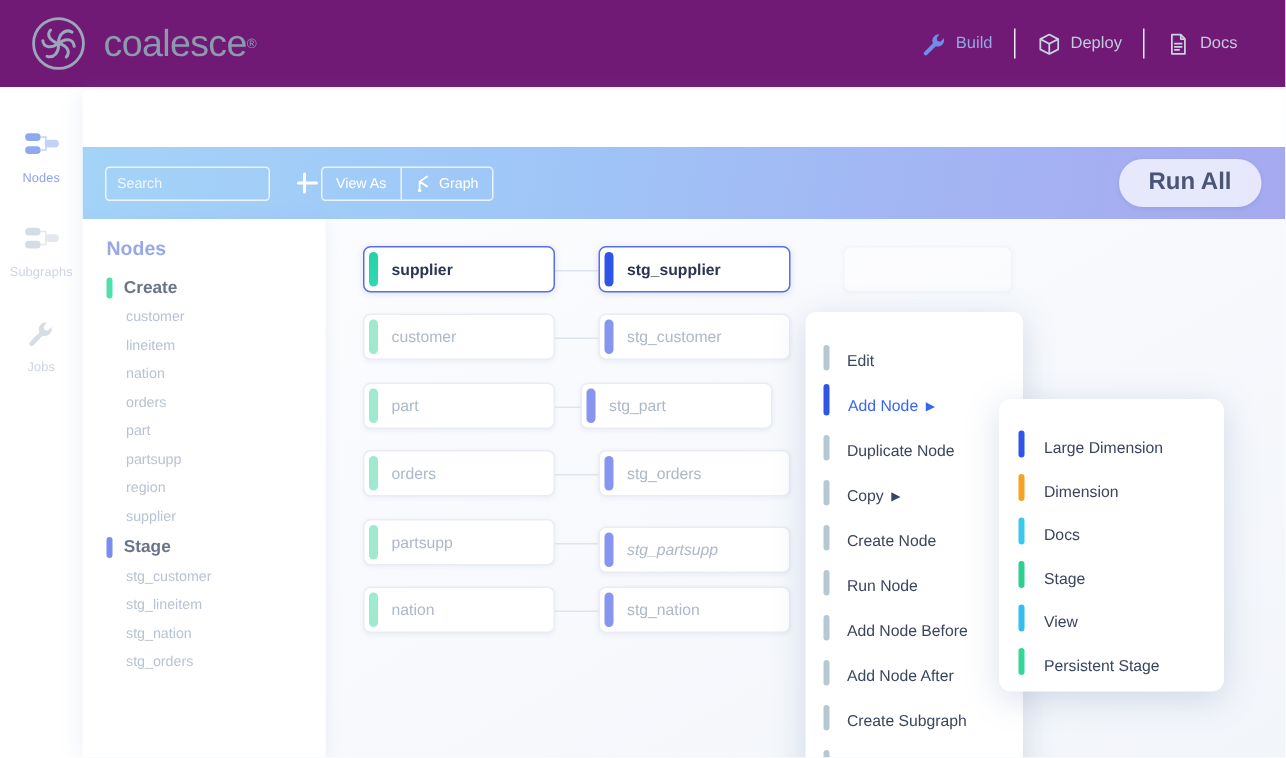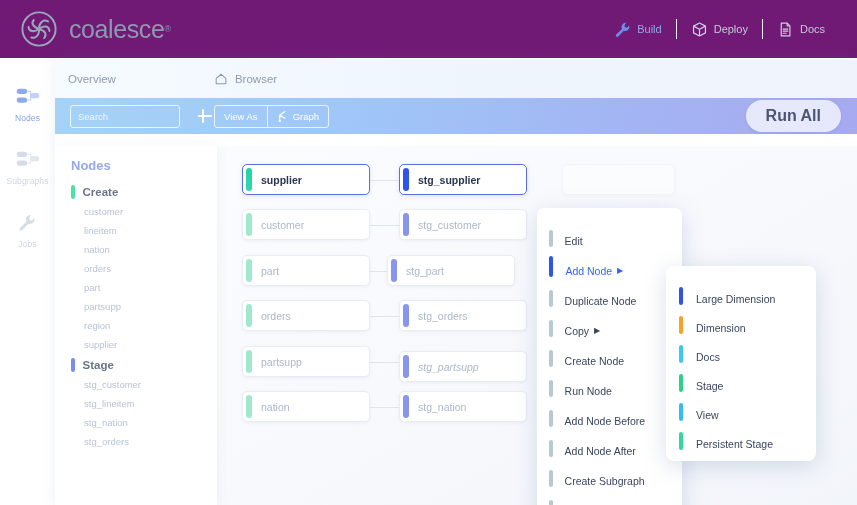--- a/index.html
+++ b/index.html
@@ -101,21 +101,21 @@
     color: #8d9bb0;
     cursor: pointer;
   }
   .tab-overview { margin-left: 13px; }
   .tab-browser { margin-left: 98px; }
   .home-icon { width: 14px; height: 14px; display: block; }
 
   
   .toolbar {
     position: absolute; left: 0; top: 38px;
-    width: 802px; height: 36px;
+    width: 802px; height: 48px;
     background: linear-gradient(100deg, #a4d3f7 0%, #9fc6f7 38%, #a3b4f3 72%, #a6a9f0 100%);
     display: flex; align-items: center;
   }
   .search-box {
     margin-left: 15px;
     width: 110px; height: 23px;
     border: 1px solid rgba(255,255,255,0.78);
     border-radius: 3px;
     background: transparent;
     display: flex; align-items: center;
@@ -377,33 +377,20 @@
         <svg viewBox="0 0 24 24" width="24" height="22">
           <path d="M16.5 3.2a5.2 5.2 0 0 0-5.3 7.3L4.2 17.6a1.7 1.7 0 0 0 2.4 2.4l7-7.1a5.2 5.2 0 0 0 6.4-6.4l-2.8 2.8-2.3-.6-.6-2.4z" fill="#d7dde6"></path>
         </svg>
       </span>
       <span class="rail-label">Jobs</span>
     </div>
   </div>
 
   <div class="panel">
 
-    <div class="tabstrip">
-      <div class="tab tab-overview">
-        <span>Overview</span>
-      </div>
-      <div class="tab tab-browser">
-        <span class="home-icon">
-          <svg viewBox="0 0 16 16" width="14" height="14" fill="none" stroke="#8d9bb0" stroke-width="1.2" stroke-linejoin="round">
-            <path d="M2.5 7.2 8 2.6l5.5 4.6v6.2h-11z"></path>
-          </svg>
-        </span>
-        <span>Browser</span>
-      </div>
-    </div>
 
     <div class="toolbar">
       <div class="search-box">
         <input type="text" placeholder="Search" style="">
       </div>
       <div class="plus-btn"></div>
       <div class="segmented">
         <div class="seg-part">
           <span>View As</span>
         </div>

